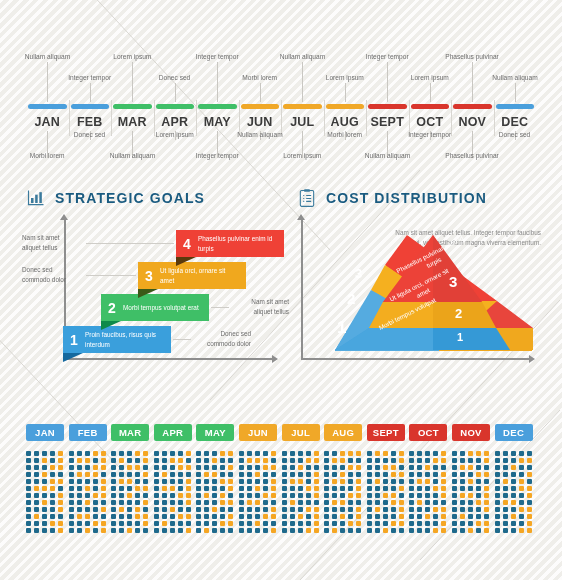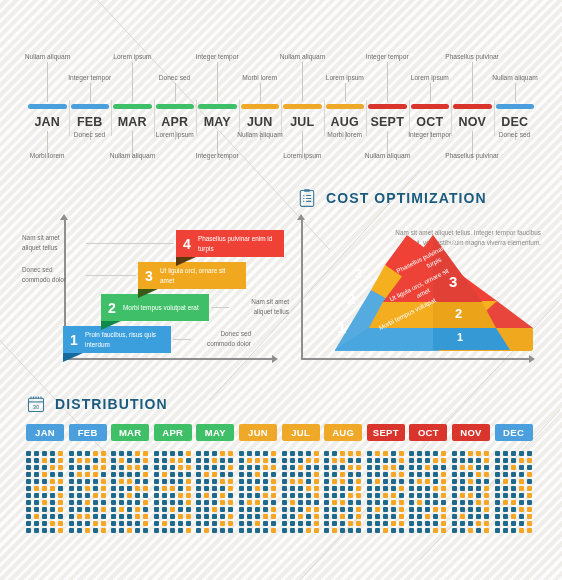--- a/index.html
+++ b/index.html
@@ -216,20 +216,31 @@
       <div class="tl-tick" style="left: 472.25px; top: 62px; height: 40px;"></div>
       <div class="tl-lbl" style="top: 53px; left: 445.25px; visibility: visible;">Phasellus pulvinar</div>
       <div class="tl-tick" style="left: 472.25px; top: 131px; height: 27px;"></div>
       <div class="tl-lbl" style="top: 152px; left: 445.25px; visibility: visible;">Phasellus pulvinar</div>
       <div class="tl-tick" style="left: 514.75px; top: 83px; height: 19px;"></div>
       <div class="tl-lbl" style="top: 74px; left: 492.25px; visibility: visible;">Nullam aliquam</div>
       <div class="tl-tick" style="left: 514.75px; top: 131px; height: 9px;"></div>
       <div class="tl-lbl" style="top: 131px; left: 498.75px; visibility: visible;">Donec sed</div>
     </div>
 
+  <div id="goals" class="sec-head">
+    <span class="sec-icon">
+      <svg viewBox="0 0 24 24" width="20" height="20" fill="none" stroke="#3a7a9c" stroke-width="1.4">
+        <path d="M3 3 v17 h18"></path>
+        <rect x="6" y="12" width="3" height="6" fill="#3a7a9c" stroke="none"></rect>
+        <rect x="11" y="8" width="3" height="10" fill="#3a7a9c" stroke="none"></rect>
+        <rect x="16" y="5" width="3" height="13" fill="#3a7a9c" stroke="none"></rect>
+      </svg>
+    </span>
+    <span class="sec-title">STRATEGIC GOALS</span>
+  </div>
 
   <div id="goals-plot">
     <div class="axis-v"></div>
     <div class="arrow-up"></div>
     <div class="axis-h"></div>
     <div class="arrow-right"></div>
     <div id="goals-steps">
         <div style="position: absolute; left: 37px; top: 135px; width: 0px; height: 0px; border-top: 9px solid rgb(22, 105, 158); border-right: 20px solid transparent;"></div>
         <div class="step" style="left: 37px; top: 108px; width: 108px; background: rgb(58, 159, 220);">
           <div class="step-num">1</div>
@@ -264,21 +275,21 @@
   <div id="cost" class="sec-head">
     <span class="sec-icon">
       <svg viewBox="0 0 24 24" width="20" height="20" fill="none" stroke="#3a7a9c" stroke-width="1.3">
         <rect x="4" y="3" width="16" height="19" rx="1.5"></rect>
         <rect x="8.5" y="1.5" width="7" height="3" rx="1" fill="#3a7a9c" stroke="none"></rect>
         <path d="M7.5 9 h1.2 M11 9 h6"></path>
         <path d="M7.5 12.5 h1.2 M11 12.5 h6"></path>
         <path d="M7.5 16 h1.2 M11 16 h6"></path>
       </svg>
     </span>
-    <span class="sec-title">COST OPTIMIZATION</span>
+    <span class="sec-title">COST DISTRIBUTION</span>
   </div>
 
   <div id="cost-plot">
     <div class="axis-v" style="left:4px;"></div>
     <div class="arrow-up" style="left:0px;"></div>
     <div class="axis-h" style="left:4px;width:230px;"></div>
     <div class="arrow-right" style="left:232px;"></div>
 
     <div class="cost-note">Nam sit amet aliquet tellus. Integer tempor faucibus dui, vel vestibulum magna viverra elementum.</div>
 
@@ -397,31 +408,20 @@
         <div class="pyr-txt" style="left: 76px; top: 108px; width: 72px; transform: rotate(-27deg); transform-origin: left top;">Morbi tempus volutpat</div>
         <div class="pyr-lbl" style="left: 50px; top: 72px; font-size: 15px;">2</div>
         <div class="pyr-lbl" style="left: 158px; top: 88px; font-size: 13px;">2</div>
         <div class="pyr-txt" style="left: 86px; top: 80px; width: 76px; transform: rotate(-27deg); transform-origin: left top;">Ut ligula orci, ornare sit amet</div>
         <div class="pyr-lbl" style="left: 58px; top: 48px; font-size: 13px;">3</div>
         <div class="pyr-lbl" style="left: 152px; top: 55px; font-size: 15px;">3</div>
         <div class="pyr-txt" style="left: 96px; top: 50px; width: 78px; transform: rotate(-27deg); transform-origin: left top;">Phasellus pulvinar enim id turpis</div>
       </div>
   </div>
 
-  <div id="dist" class="sec-head">
-    <span class="sec-icon">
-      <svg viewBox="0 0 24 24" width="20" height="20" fill="none" stroke="#3a7a9c" stroke-width="1.3">
-        <rect x="3" y="5" width="18" height="16" rx="1.5"></rect>
-        <path d="M3 9.5 h18"></path>
-        <path d="M6 3 v3 M9 3 v3 M12 3 v3 M15 3 v3 M18 3 v3"></path>
-        <text x="12" y="18" font-size="7" fill="#3a7a9c" stroke="none" text-anchor="middle" font-family="Liberation Sans">30</text>
-      </svg>
-    </span>
-    <span class="sec-title">DISTRIBUTION</span>
-  </div>
 
   <div id="dist-grid">
       <div class="dist-col" style="left: 0px;">
         <div class="dist-chip" style="background: rgb(74, 159, 220);">JAN</div>
         <div class="dots">
           <div class="dot b"></div>
           <div class="dot b"></div>
           <div class="dot b"></div>
           <div class="dot b"></div>
           <div class="dot y"></div>

